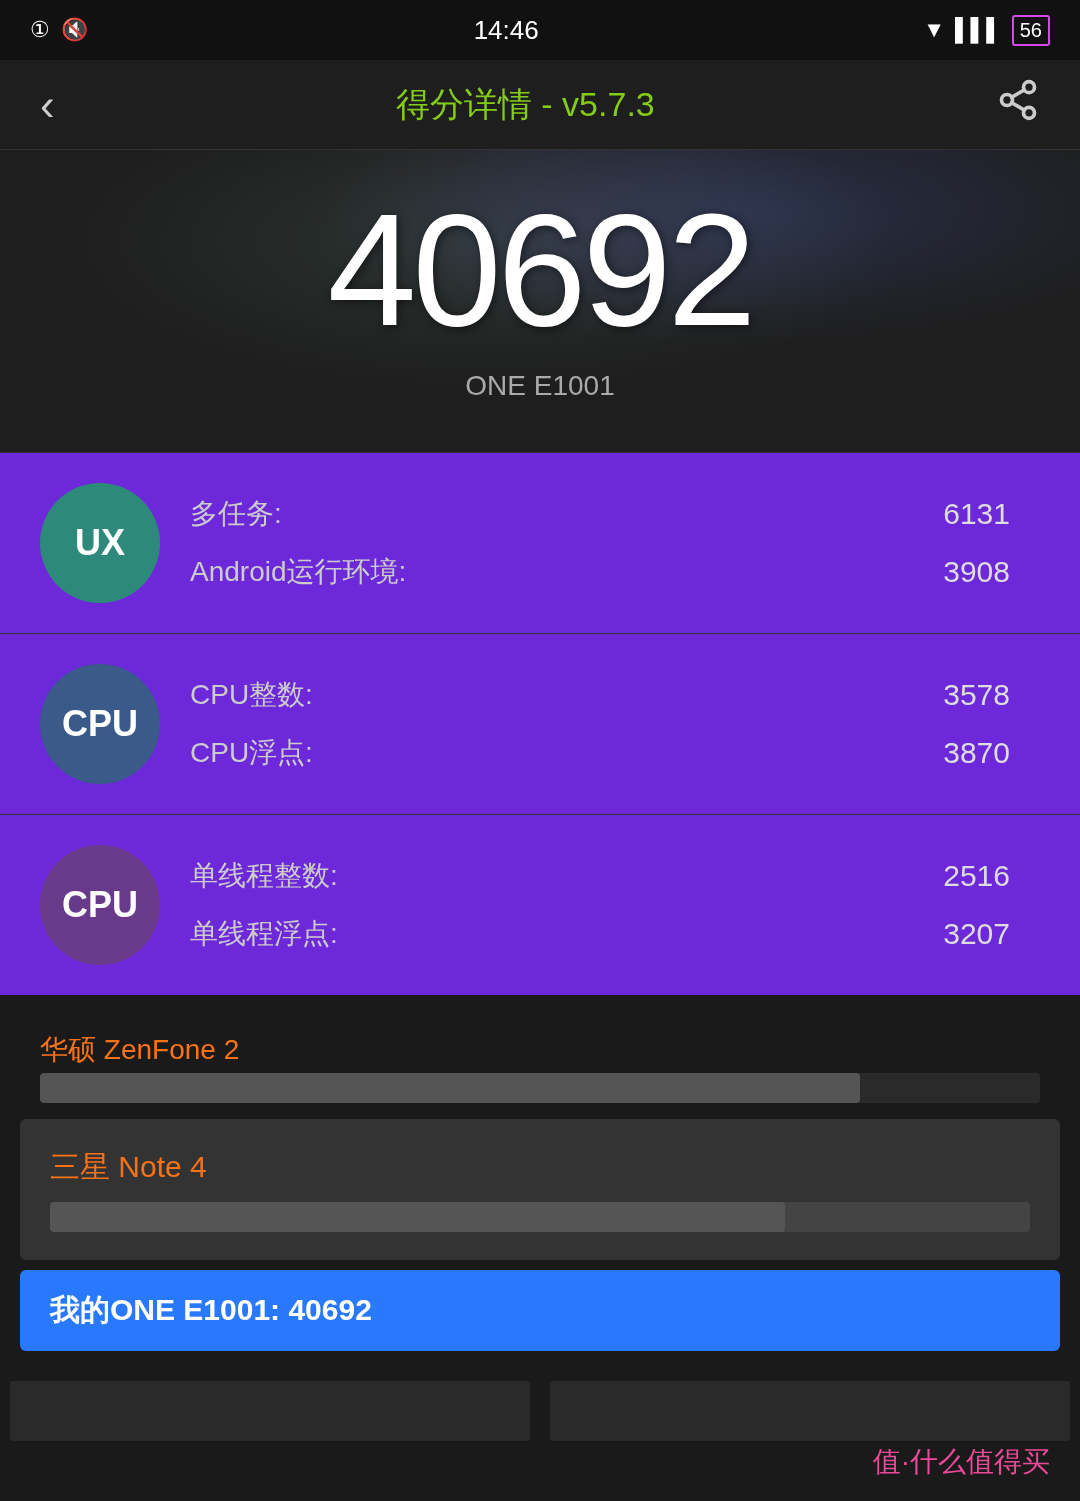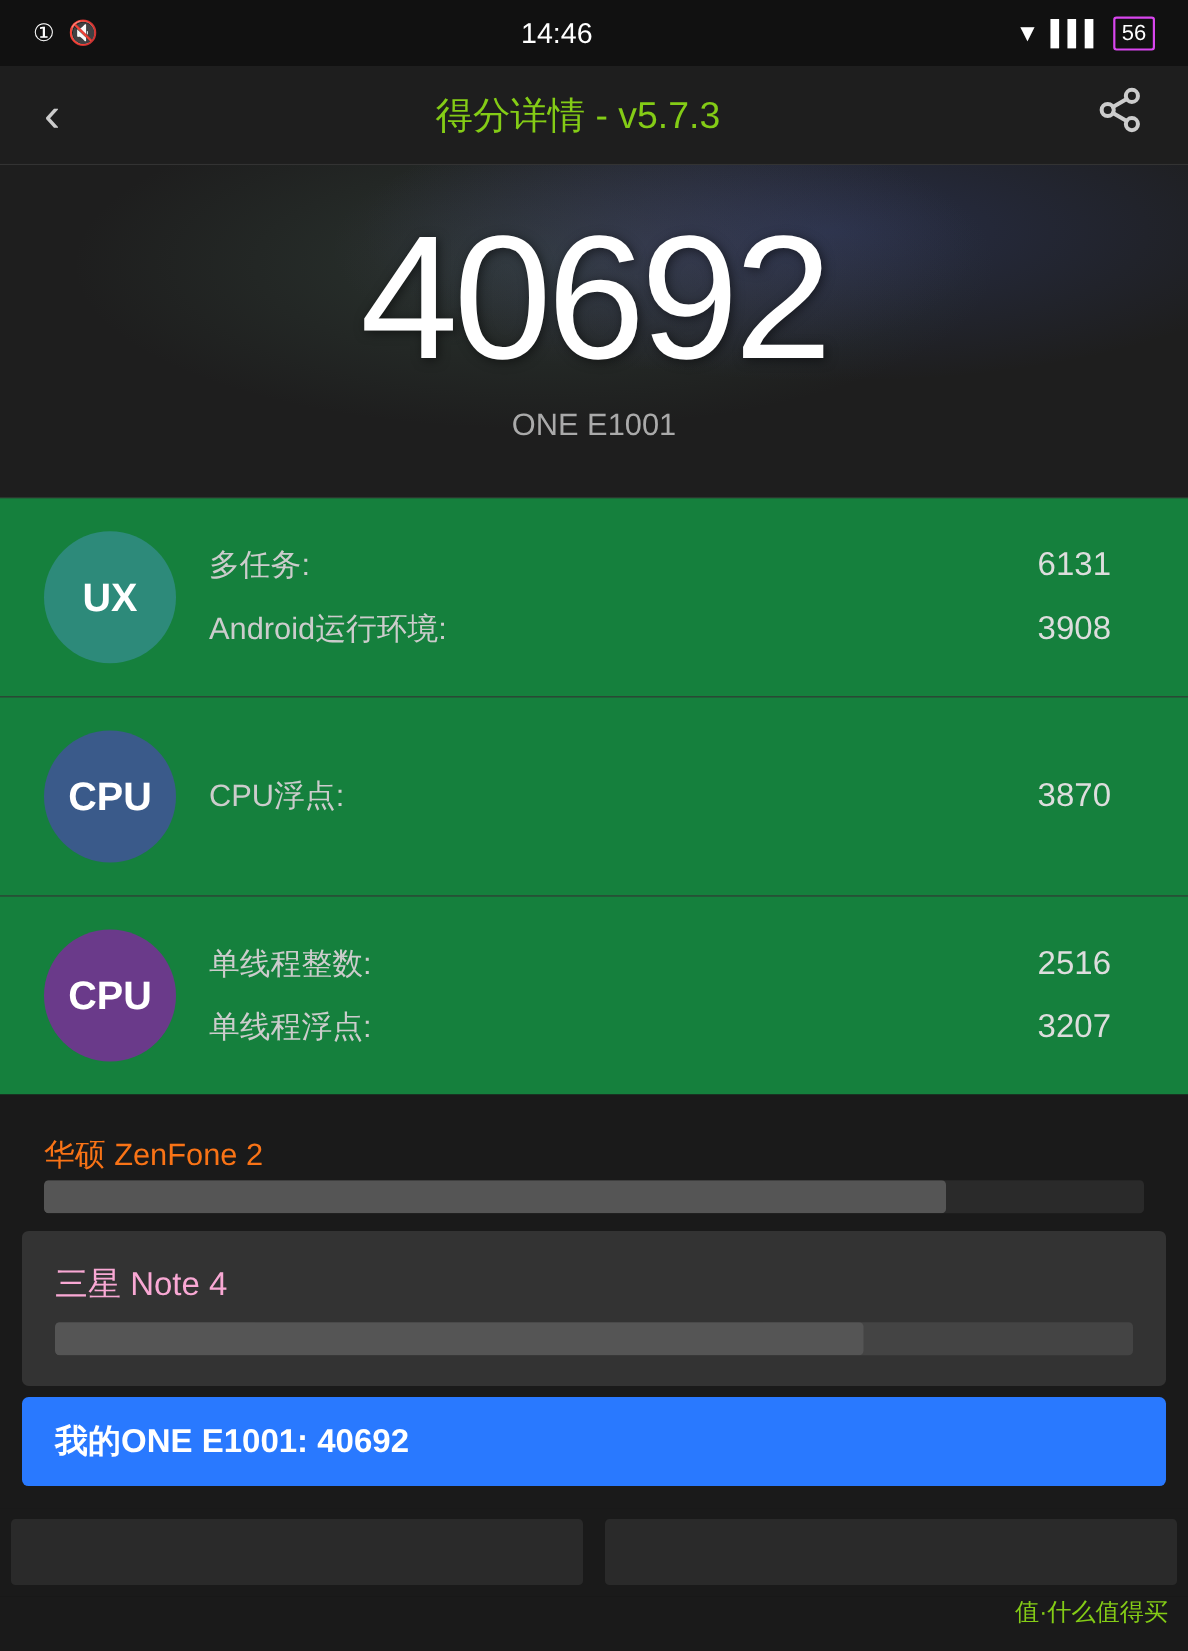--- a/index.html
+++ b/index.html
@@ -104,21 +104,21 @@
     .score-device {
       font-size: 28px;
       color: #aaaaaa;
       margin-top: 20px;
       position: relative;
       z-index: 1;
     }
 
     
     .benchmark-list {
-      background: #15803d;
+      background: #6d28d9;
     }
     .benchmark-item {
       display: flex;
       align-items: center;
       padding: 30px 40px;
       border-top: 1px solid #333;
       min-height: 140px;
     }
     .benchmark-icon {
       width: 120px;
@@ -163,21 +163,21 @@
     }
 
     .device-card {
       background: #333333;
       margin: 10px 20px;
       padding: 28px 30px;
       border-radius: 6px;
     }
     .device-card-title {
       font-size: 30px;
-      color: #f9a8d4;
+      color: #f97316;
     }
     .device-card-bar {
       margin-top: 14px;
       background: #444444;
       border-radius: 4px;
       height: 30px;
       overflow: hidden;
     }
     .device-card-bar-fill {
       height: 100%;
@@ -266,20 +266,24 @@
         <span class="benchmark-label">Android运行环境:</span>
         <span class="benchmark-value">3908</span>
       </div>
     </div>
   </div>
 
   <div class="benchmark-item">
     <div class="benchmark-icon icon-cpu-blue">CPU</div>
     <div class="benchmark-details">
       <div class="benchmark-row">
+        <span class="benchmark-label">CPU整数:</span>
+        <span class="benchmark-value">3578</span>
+      </div>
+      <div class="benchmark-row">
         <span class="benchmark-label">CPU浮点:</span>
         <span class="benchmark-value">3870</span>
       </div>
     </div>
   </div>
 
   <div class="benchmark-item">
     <div class="benchmark-icon icon-cpu-purple">CPU</div>
     <div class="benchmark-details">
       <div class="benchmark-row">
@@ -315,13 +319,13 @@
     <div class="highlight-card-title">我的ONE E1001: 40692</div>
   </div>
 
   <div class="bottom-nav">
     <div class="bottom-nav-btn"></div>
     <div class="bottom-nav-btn"></div>
   </div>
 
 </div>
 
-<div style="position: fixed; bottom: 20px; right: 18px; font-size: 22px; color: #84cc16; pointer-events: none;">值·什么值得买</div>
+<div style="position: fixed; bottom: 20px; right: 30px; font-size: 28px; color: #ec4899; pointer-events: none;">值·什么值得买</div>
 
 </body></html>

